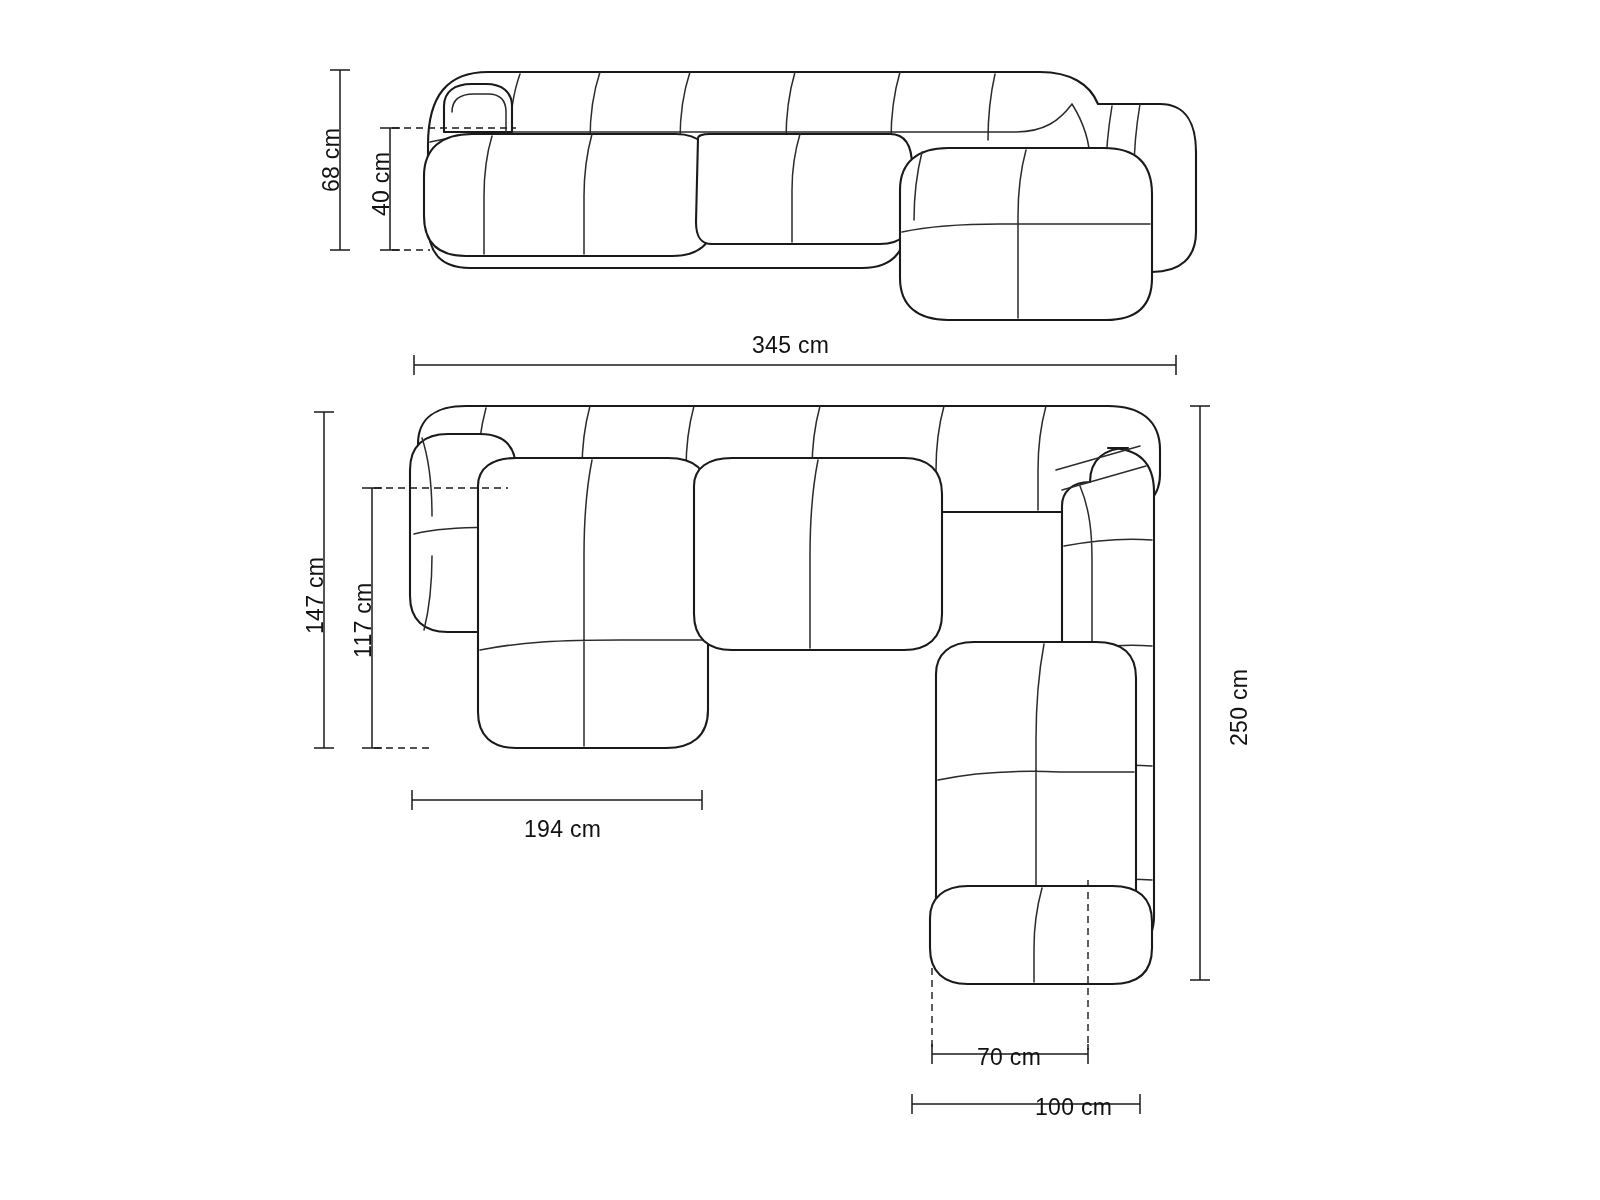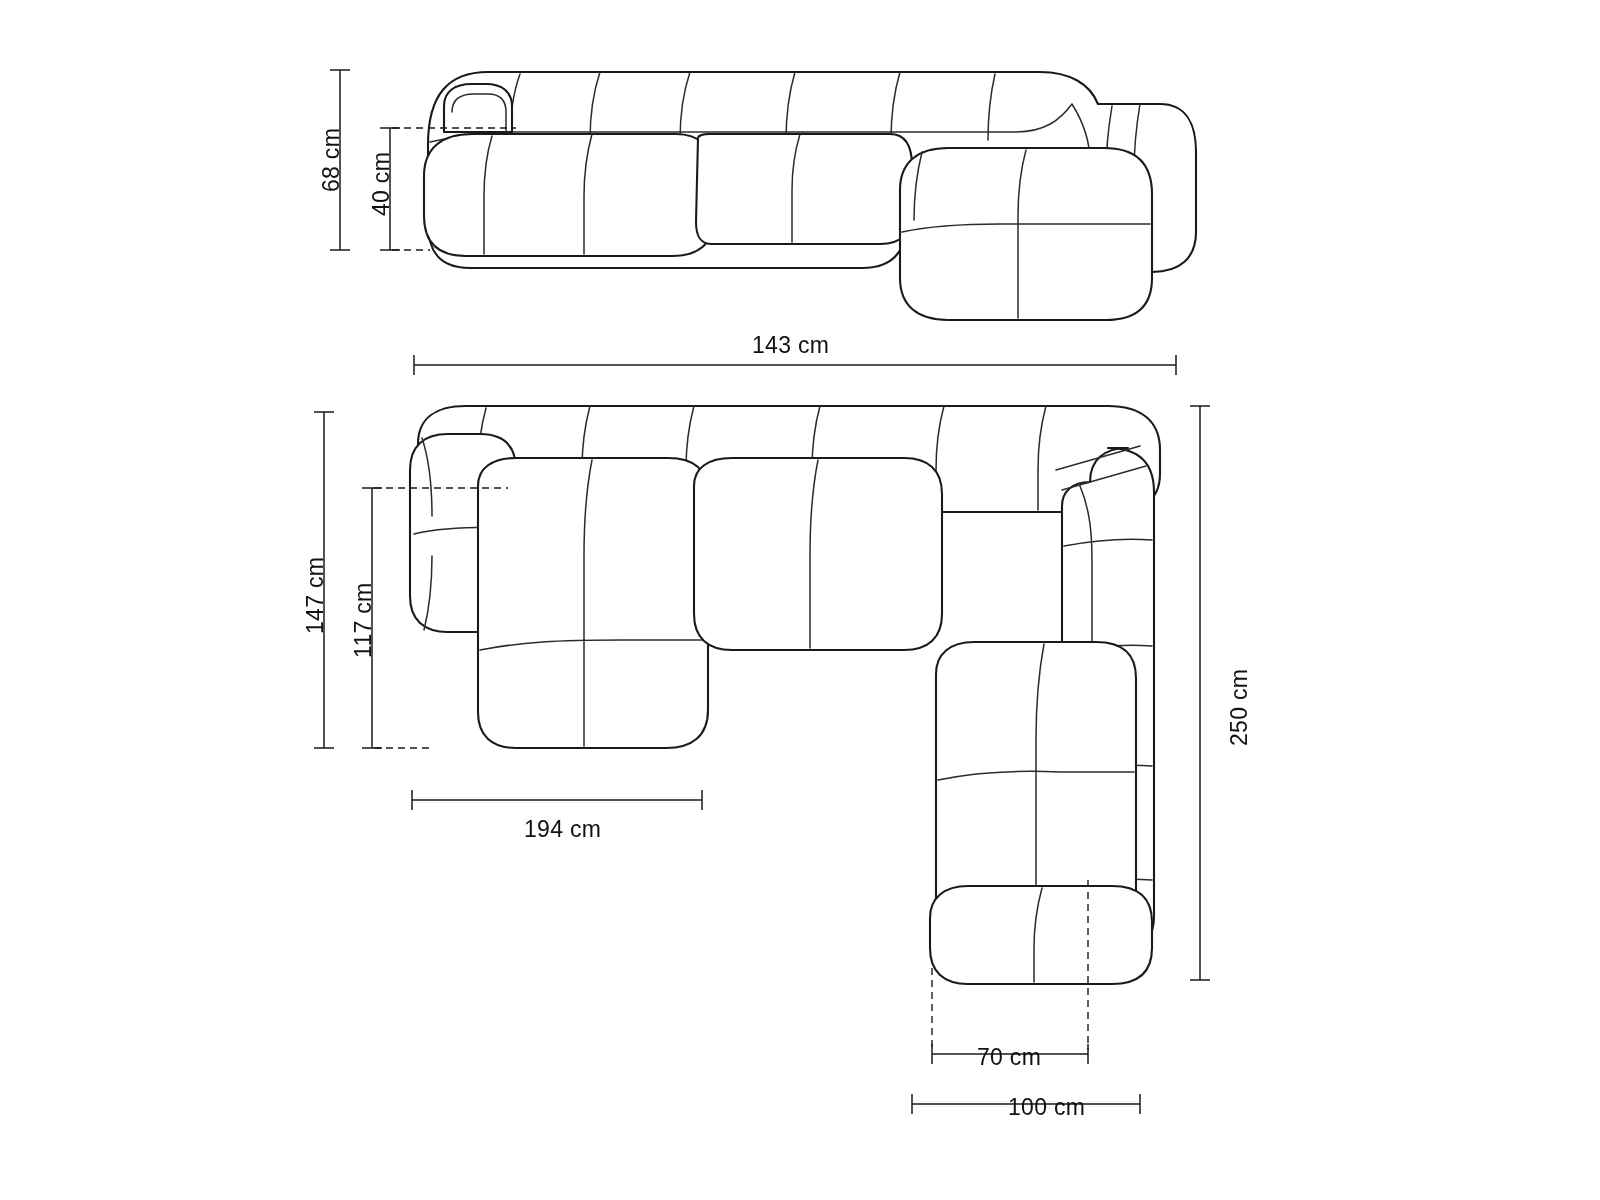--- a/index.html
+++ b/index.html
@@ -307,27 +307,27 @@
         <path class="dimline" d="M 912,1094 L 912,1114"></path>
         <path class="dimline" d="M 1140,1094 L 1140,1114"></path>
       </g>
     </g>
   </svg>
 
   <div class="lbl rot" style="left:318px; top:192px;">68 cm</div>
 
   <div class="lbl rot" style="left:368px; top:216px;">40 cm</div>
 
-  <div class="lbl" style="left:752px; top:332px;">143 cm</div>
+  <div class="lbl" style="left:752px; top:332px;">345 cm</div>
 
   <div class="lbl rot" style="left:302px; top:634px;">147 cm</div>
 
   <div class="lbl rot" style="left:350px; top:658px;">117 cm</div>
 
   <div class="lbl rot" style="left:1226px; top:746px;">250 cm</div>
 
   <div class="lbl" style="left:524px; top:816px;">194 cm</div>
 
   <div class="lbl" style="left:977px; top:1044px;">70 cm</div>
 
-  <div class="lbl" style="left:1008px; top:1094px;">100 cm</div>
+  <div class="lbl" style="left:1035px; top:1094px;">100 cm</div>
 
 </div>
 
 </body></html>

